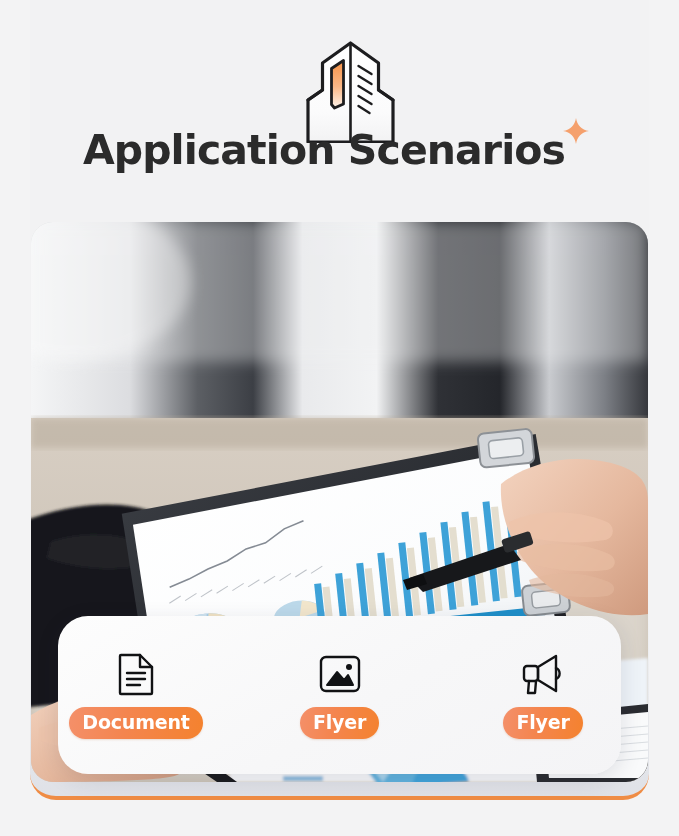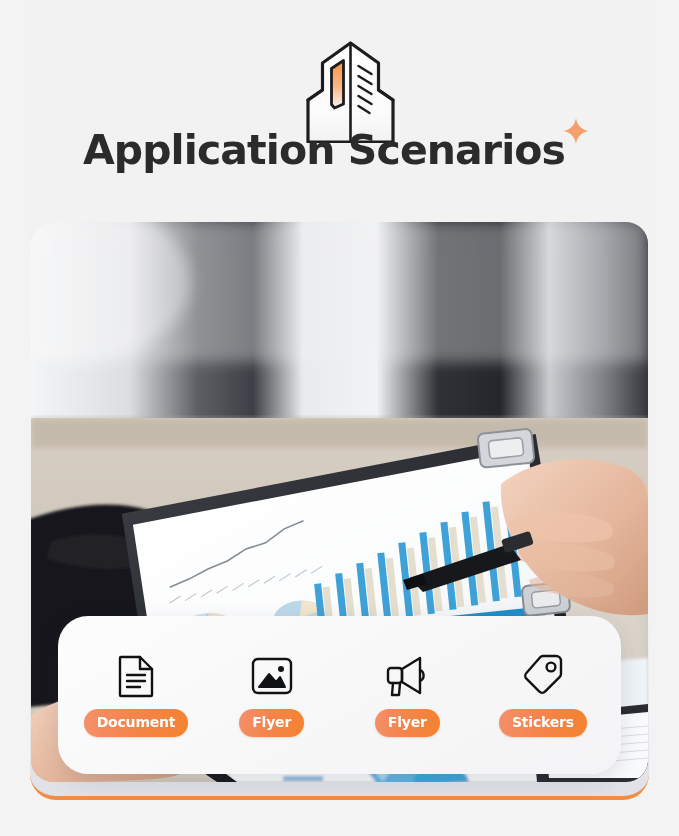--- a/index.html
+++ b/index.html
@@ -76,21 +76,21 @@
     width:104px;
   }
   .cat-icon{height:46px;display:flex;align-items:center;justify-content:center;margin-bottom:10px;}
   .cat-icon svg{display:block;}
   .pill{
     display:inline-block;
     padding:5px 13px 6px;
     border-radius:999px;
     background:linear-gradient(100deg,#f4906a 0%,#f4854f 42%,#f4822e 100%);
     color:#ffffff;
-    font-size:14px;
+    font-size:19px;
     font-weight:700;
     letter-spacing:-.2px;
     font-family:"DejaVu Sans", sans-serif;
     white-space:nowrap;
     line-height:1.15;
     box-shadow:0 1px 2px rgba(180,90,30,.18);
   }
 </style>
 </head>
 <body>
@@ -452,23 +452,14 @@
       <svg width="46" height="44" viewBox="0 0 46 44" xmlns="http://www.w3.org/2000/svg" fill="none" stroke="#111214" stroke-width="2.4" stroke-linejoin="round" stroke-linecap="round">
         <path d="M36 4 L18 15 v13 l18 11 z"></path>
         <rect x="4" y="14" width="14" height="15" rx="3"></rect>
         <path d="M9 29 l-1 12 h7 l1 -12"></path>
         <path d="M36 16 a6 6 0 0 1 0 11"></path>
       </svg>
     </span>
     <span class="pill">Flyer</span>
   </div>
 
-  <div class="cat">
-    <span class="cat-icon">
-      <svg width="42" height="44" viewBox="0 0 42 44" xmlns="http://www.w3.org/2000/svg" fill="none" stroke="#111214" stroke-width="2.4" stroke-linejoin="round" stroke-linecap="round">
-        <path d="M21 2 h13 a5 5 0 0 1 5 5 v13 a4 4 0 0 1 -1.2 2.8 L23 37.6 a4 4 0 0 1 -5.6 0 L4.4 24.6 a4 4 0 0 1 0 -5.6 L18.2 3.2 A4 4 0 0 1 21 2 z"></path>
-        <circle cx="29" cy="13" r="4.4"></circle>
-      </svg>
-    </span>
-    <span class="pill">Stickers</span>
-  </div>
 
 </div>
 
 </body></html>

